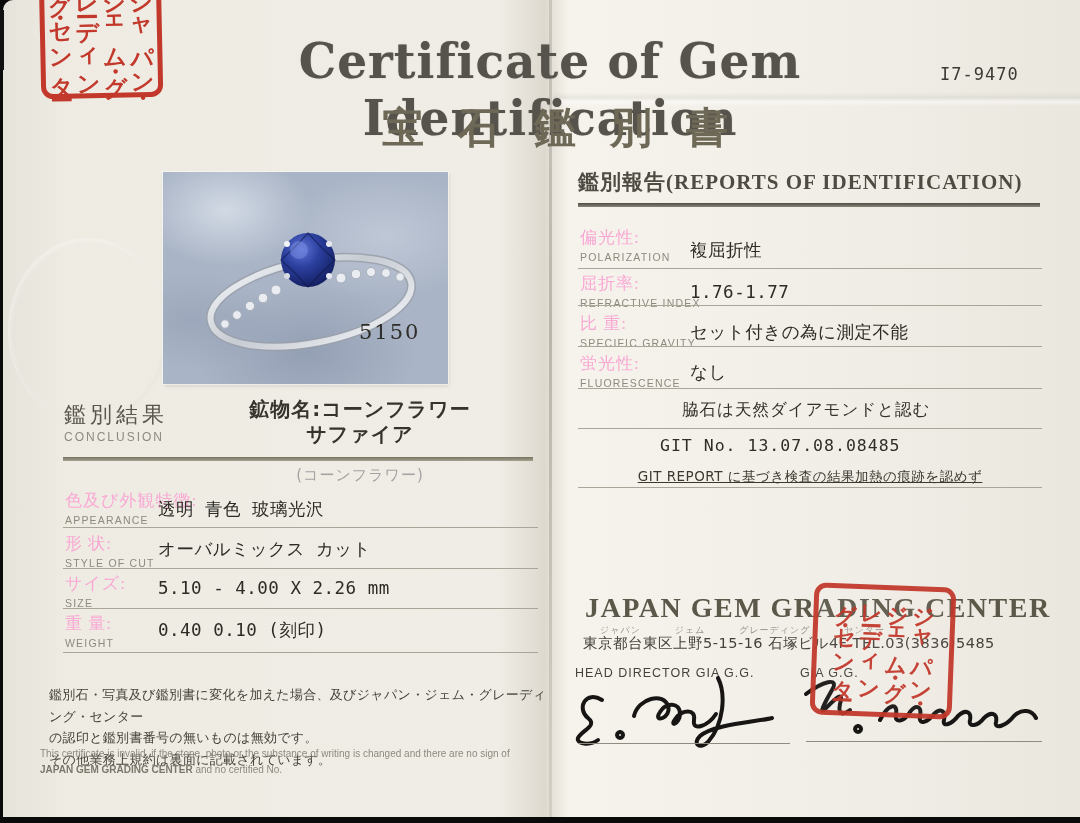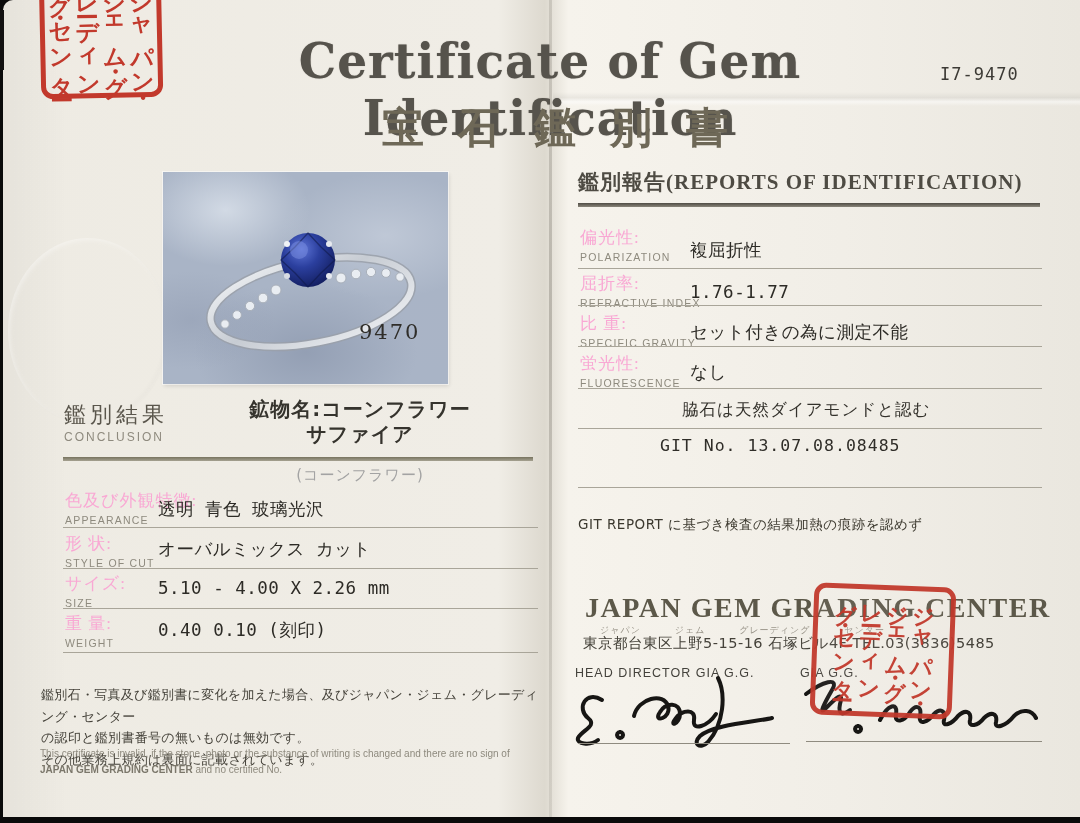--- a/index.html
+++ b/index.html
@@ -144,21 +144,21 @@
       <g>
         <circle cx="145" cy="88" r="27" fill="url(#sapph)"></circle>
         <path d="M145 61 L158 75 L172 88 L158 101 L145 115 L132 101 L118 88 L132 75 Z" fill="none" stroke="#0e1747" stroke-width="1.4" opacity=".55"></path>
         <circle cx="136" cy="78" r="9" fill="#7b90e2" opacity=".5"></circle>
         <circle cx="124" cy="72" r="3" fill="#f0f2f6"></circle>
         <circle cx="166" cy="72" r="3" fill="#e6e9ef"></circle>
         <circle cx="124" cy="104" r="3" fill="#d7dbe3"></circle>
         <circle cx="166" cy="104" r="3" fill="#e6e9ef"></circle>
       </g>
     </svg>
-    <div class="photo-label">9470</div>
+    <div class="photo-label">5150</div>
   </div>
 
   <div class="abs" style="left:64px;top:400px;">
     <div class="concl-ja">鑑別結果</div>
     <div class="concl-en">CONCLUSION</div>
   </div>
   <div class="abs mineral" style="left:230px;top:396px;width:260px;">鉱物名:コーンフラワー</div>
   <div class="abs mineral" style="left:230px;top:421px;width:260px;">サファイア</div>
   <div class="rule-thick" style="left:63px;top:457px;width:470px;"></div>
   <div class="abs variety" style="left:230px;top:466px;width:260px;text-align:center;">(コーンフラワー)</div>
@@ -184,21 +184,21 @@
   <div class="abs value" style="left:158px;top:578px;">5.10 - 4.00 X 2.26 mm</div>
   <div class="rule" style="left:63px;top:608px;width:475px;"></div>
 
   <div class="abs" style="left:65px;top:612px;">
     <div class="jp-label">重 量:</div>
     <div class="en-label">WEIGHT</div>
   </div>
   <div class="abs value" style="left:158px;top:618px;">0.40 0.10 (刻印)</div>
   <div class="rule" style="left:63px;top:652px;width:475px;"></div>
 
-  <div class="abs disc-ja" style="left:41px;top:684px;width:505px;">
+  <div class="abs disc-ja" style="left:49px;top:684px;width:505px;">
     <div>鑑別石・写真及び鑑別書に変化を加えた場合、及びジャパン・ジェム・グレーディング・センター</div>
     <div>の認印と鑑別書番号の無いものは無効です。</div>
     <div>その他業務上規約は裏面に記載されています。</div>
   </div>
   <div class="abs disc-en" style="left:40px;top:746px;width:500px;">
     <div>This certificate is invalid, if the stone, photo or the substance of writing is changed and there are no sign of</div>
     <div>
       <b>JAPAN GEM GRADING CENTER</b>
       <span>and no certified No.</span>
     </div>
@@ -234,21 +234,21 @@
   </div>
   <div class="abs value" style="left:690px;top:360px;">なし</div>
   <div class="rule" style="left:578px;top:388px;width:464px;"></div>
 
   <div class="abs note-jp" style="left:682px;top:399px;">脇石は天然ダイアモンドと認む</div>
   <div class="rule" style="left:578px;top:428px;width:464px;"></div>
 
   <div class="abs git-no" style="left:660px;top:436px;text-align:center;">GIT No. 13.07.08.08485</div>
   <div class="rule" style="left:578px;top:487px;width:464px;"></div>
 
-  <div class="abs git-note" style="left:578px;top:516px;width:464px;">GIT REPORT に基づき検査の結果加熱の痕跡を認めず</div>
+  <div class="abs git-note" style="left:578px;top:468px;width:464px;text-align:center;text-decoration:underline;">GIT REPORT に基づき検査の結果加熱の痕跡を認めず</div>
 
   <div class="abs issuer-name" style="left:585px;top:592px;">JAPAN GEM GRADING CENTER</div>
   <div class="abs issuer-kana" style="left:600px;top:624px;">ジャパン ジェム グレーディング センター</div>
   <div class="abs issuer-addr" style="left:575px;top:634px;">東京都台東区上野5-15-16 石塚ビル4F TEL.03(3836)5485</div>
   <div class="abs sign-label" style="left:575px;top:666px;">HEAD DIRECTOR GIA G.G.</div>
   <div class="abs sign-label" style="left:800px;top:666px;">GIA G.G.</div>
 
   <div class="abs" style="left:568px;top:668px;">
     <svg width="250" height="92" viewBox="0 0 250 92">
       <g fill="none" stroke="#171614" stroke-width="4" stroke-linecap="round" stroke-linejoin="round">

